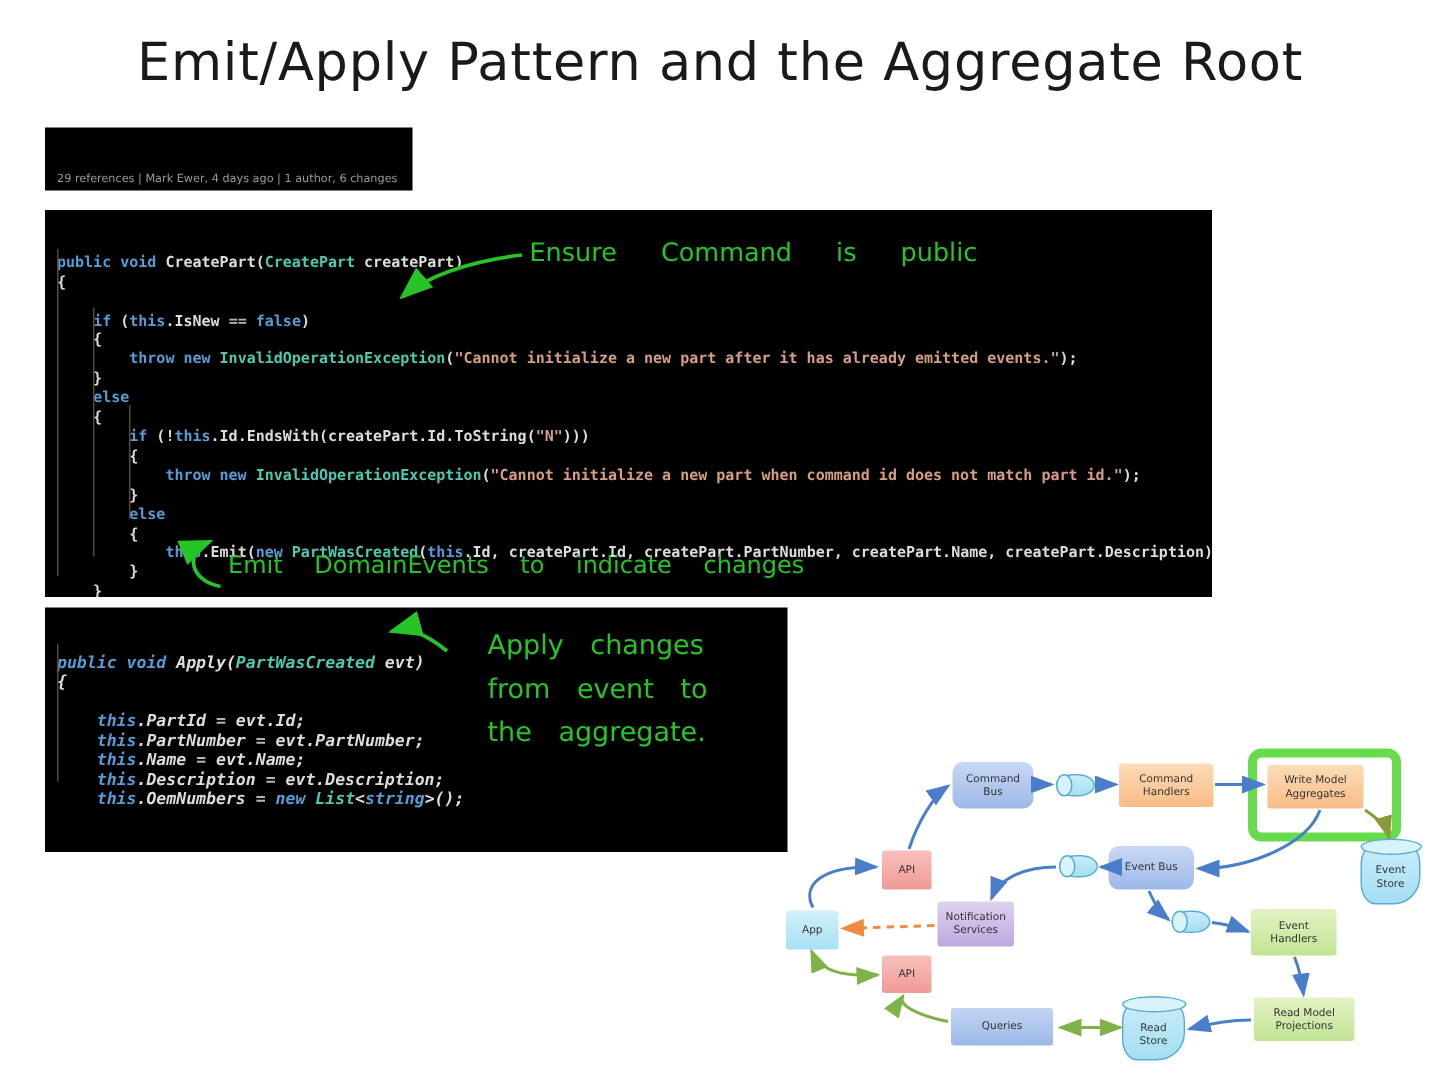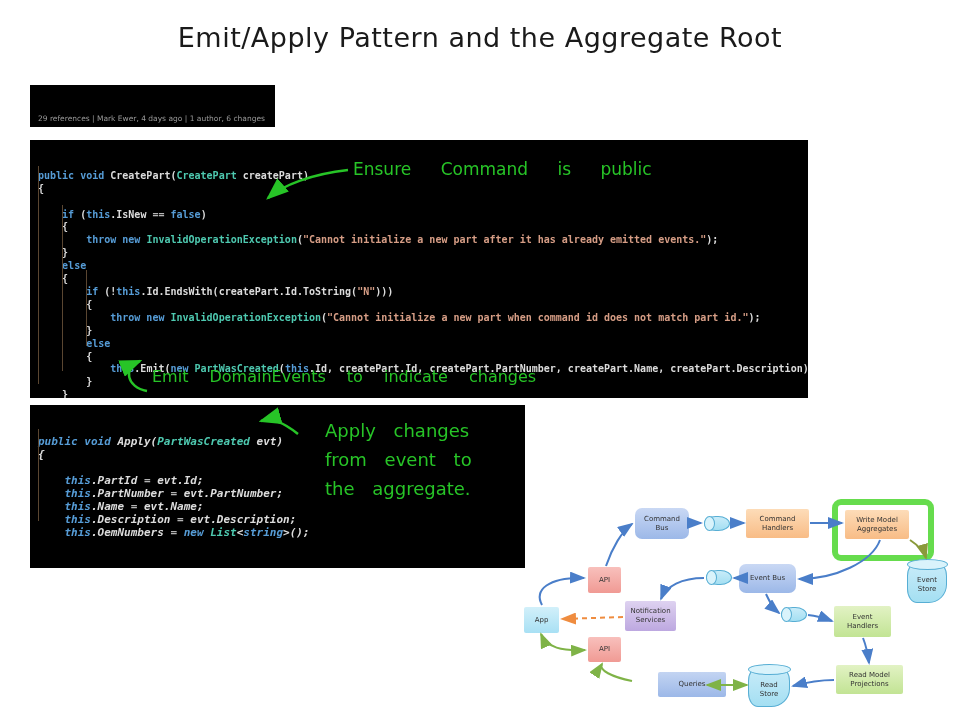--- a/index.html
+++ b/index.html
@@ -2,21 +2,21 @@
 <html><head>
 <meta charset="utf-8">
 <style>
   html,body{margin:0;padding:0;}
   body{width:960px;height:720px;position:relative;background:#ffffff;overflow:hidden;
        font-family:"Liberation Sans",sans-serif;}
   .abs{position:absolute;}
 
   
   #slide-title{left:0;top:22px;width:960px;text-align:center;color:#1a1a1a;
-    font-size:27px;letter-spacing:.5px;font-family:"DejaVu Sans",sans-serif;}
+    font-size:35px;letter-spacing:.5px;font-family:"DejaVu Sans",sans-serif;}
 
   
   .codeblock{background:#000000;color:#dcdcdc;font-family:"DejaVu Sans Mono","Liberation Mono",monospace;
     font-weight:bold;white-space:pre;overflow:hidden;box-sizing:border-box;padding:3px 0 0 8px;}
   #block-class{left:30px;top:85px;width:245px;height:42px;font-size:11px;line-height:13px;}
   #block-create{left:30px;top:140px;width:778px;height:258px;font-size:10px;line-height:12.9px;padding-top:4px;}
   #block-apply{left:30px;top:405px;width:495px;height:163px;font-size:11px;line-height:13px;padding-top:4px;font-style:italic;}
   .codelens{color:#999999;font-size:7.5px;font-weight:normal;line-height:10px;margin-bottom:1px;
     font-family:"DejaVu Sans",sans-serif;}
   .cl{white-space:pre;}
@@ -31,21 +31,21 @@
   .ink{color:#27c427;font-family:"DejaVu Sans",sans-serif;}
   #note-ensure{left:353px;top:159px;font-size:17px;word-spacing:24px;}
   #note-emit{left:152px;top:367px;font-size:16px;word-spacing:16px;}
   #note-apply{left:293px;top:416px;font-size:18px;line-height:29px;word-spacing:12px;white-space:pre-line;margin-left:32px;}
 
   
   .node{position:absolute;box-sizing:border-box;display:flex;align-items:center;justify-content:center;
     text-align:center;font-size:7px;line-height:9px;color:#333;font-family:"DejaVu Sans",sans-serif;}
   .node span{white-space:pre-line;}
   .blue  {background:linear-gradient(#c9d8f4,#9cb8e8);border-color:#6a8fd0;border-radius:7px;}
-  .bluesq{background:linear-gradient(#c3d4f2,#9cb8e8);border-color:#6a8fd0;border-radius:2px;margin-left:24px;}
+  .bluesq{background:linear-gradient(#c3d4f2,#9cb8e8);border-color:#6a8fd0;border-radius:2px;}
   .orange{background:linear-gradient(#fddcb8,#f8bc86);border-color:#e08c3c;border-radius:2px;}
   .red   {background:linear-gradient(#f8c0bc,#f09a94);border-color:#cf5a52;border-radius:2px;align-items:center;}
   .purple{background:linear-gradient(#ded2f0,#bda8e0);border-color:#8a68b8;border-radius:2px;}
   .cyan  {background:linear-gradient(#d2f0fa,#a8e0f4);border-color:#56aad2;border-radius:2px;}
   .green {background:linear-gradient(#e2f2c4,#c2e494);border-color:#84b448;border-radius:2px;}
 
   .cylv{background:linear-gradient(#c9ecf9,#a4dff2);border:1.5px solid #57aed4;
         border-radius:10px 10px 45%/14px 14px 45%;}
   .cylv::before{content:'';position:absolute;left:-1.5px;right:-1.5px;top:-4px;height:11px;
         border:1.5px solid #57aed4;border-radius:50%;background:#d9f3fb;box-sizing:border-box;}

